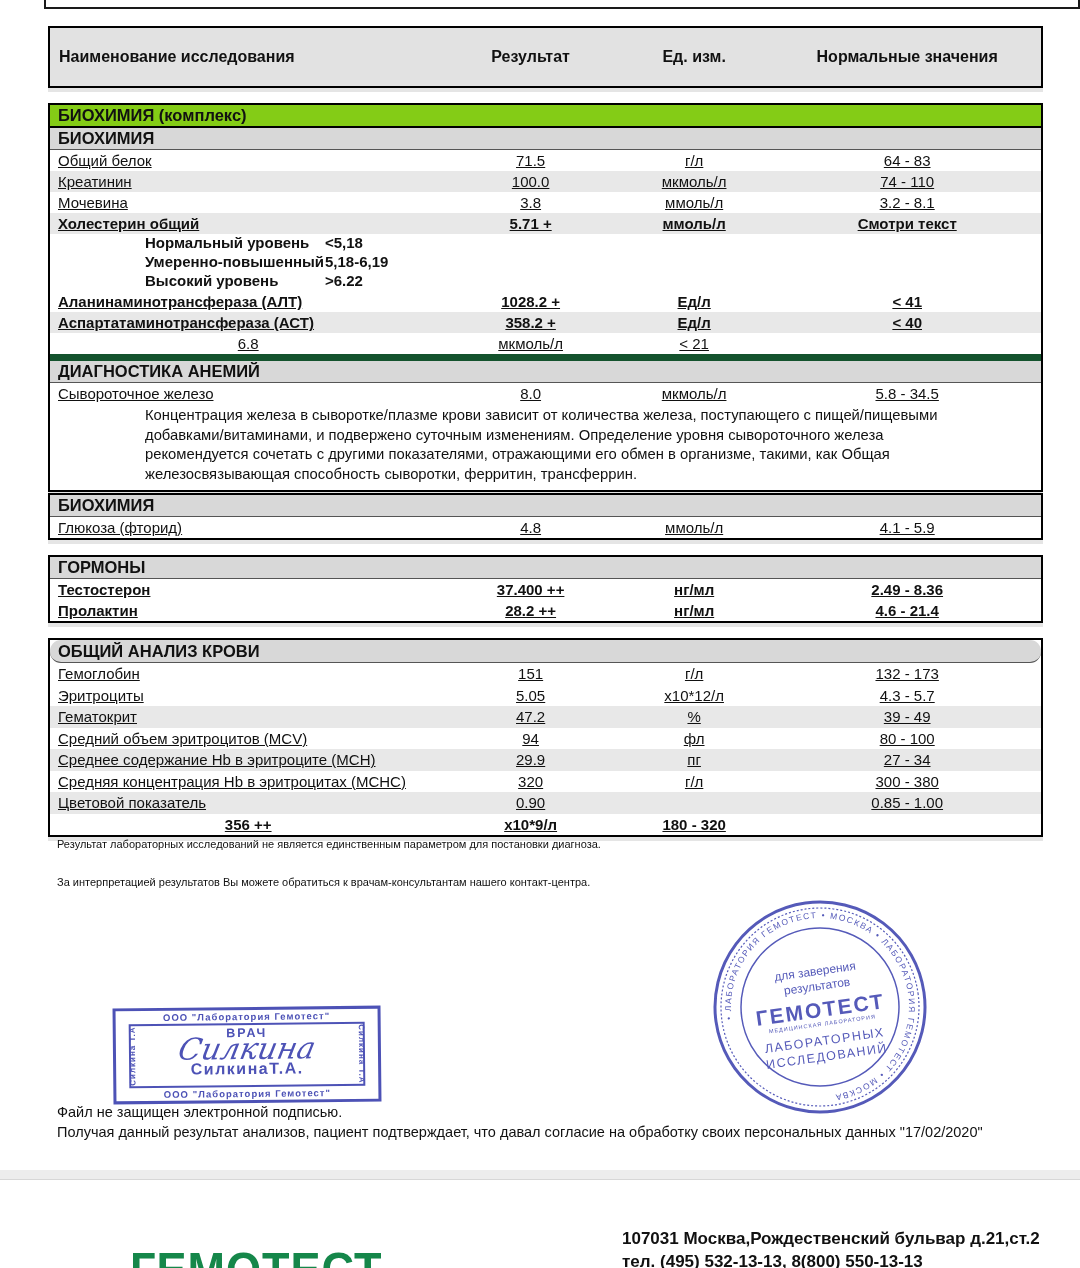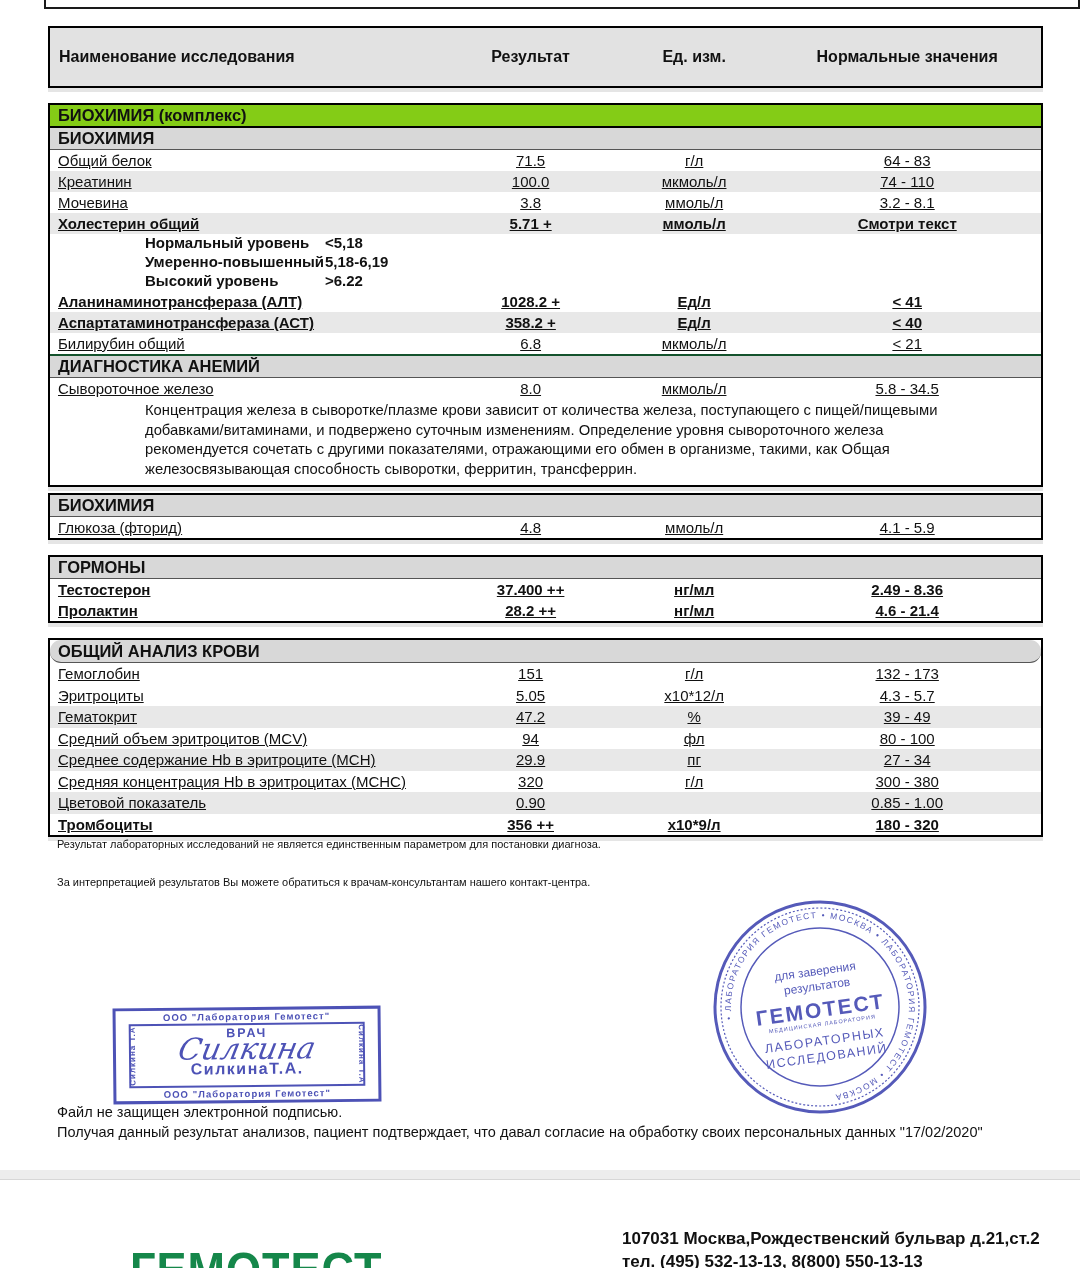--- a/index.html
+++ b/index.html
@@ -23,21 +23,21 @@
   .trow .cell-name{padding-left:8px;white-space:nowrap;}
   .trow .cc{text-align:center;}
   .trow.bold{font-weight:bold;}
   .trow.shaded{background:#e8e8e8;}
   .row4{height:21.5px;}
   .section-title{height:21px;display:flex;align-items:center;padding-left:8px;
        font-weight:bold;font-size:16.5px;border-bottom:2px solid #000;background:#84cc16;}
   .section-sub{height:21px;display:flex;align-items:center;padding-left:8px;
        font-weight:bold;font-size:16.5px;background:#d8d8d8;
        border-bottom:1px solid #555;}
-  .section-sub.mid{border-top:2px solid #14532d;}
+  .section-sub.mid{border-top:7px solid #14532d;}
   .hdr24{height:22px;border-radius:11px;}
   .subrow{display:flex;height:19px;align-items:flex-start;font-weight:bold;font-size:15px;}
   .subrow .sr-label{margin-left:95px;width:180px;}
   .subrow .sr-value{margin-left:0;}
   .note-row{padding:2px 60px 6px 95px;font-size:14.8px;line-height:19.5px;}
   
   .paragraph{position:absolute;left:57px;font-size:11px;}
   .footnote{position:absolute;left:57px;font-size:14.5px;}
   
   .rect-stamp{position:absolute;left:113px;top:1007px;width:268px;height:96px;
@@ -126,21 +126,20 @@
       <div class="cc">Ед/л</div>
       <div class="cc">&lt; 41</div>
     </div>
     <div class="trow bold shaded">
       <div class="cell-name">Аспартатаминотрансфераза (АСТ)</div>
       <div class="cc">358.2 +</div>
       <div class="cc">Ед/л</div>
       <div class="cc">&lt; 40</div>
     </div>
     <div class="trow">
-      <div class="cell-name">Билирубин общий</div>
       <div class="cc">6.8</div>
       <div class="cc">мкмоль/л</div>
       <div class="cc">&lt; 21</div>
     </div>
     <div class="section-sub mid">ДИАГНОСТИКА АНЕМИЙ</div>
     <div class="trow">
       <div class="cell-name">Сывороточное железо</div>
       <div class="cc">8.0</div>
       <div class="cc">мкмоль/л</div>
       <div class="cc">5.8 - 34.5</div>
@@ -209,21 +208,20 @@
       <div class="cc">г/л</div>
       <div class="cc">300 - 380</div>
     </div>
     <div class="trow shaded row4">
       <div class="cell-name">Цветовой показатель</div>
       <div class="cc">0.90</div>
       <div class="cc"></div>
       <div class="cc">0.85 - 1.00</div>
     </div>
     <div class="trow bold row4">
-      <div class="cell-name">Тромбоциты</div>
       <div class="cc">356 ++</div>
       <div class="cc">x10*9/л</div>
       <div class="cc">180 - 320</div>
     </div>
   </div>
 
 <div class="paragraph" style="top:838px;">Результат лабораторных исследований не является единственным параметром для постановки диагноза.</div>
 <div class="paragraph" style="top:876px;">За интерпретацией результатов Вы можете обратиться к врачам-консультантам нашего контакт-центра.</div>
 
 <div class="round-stamp">

